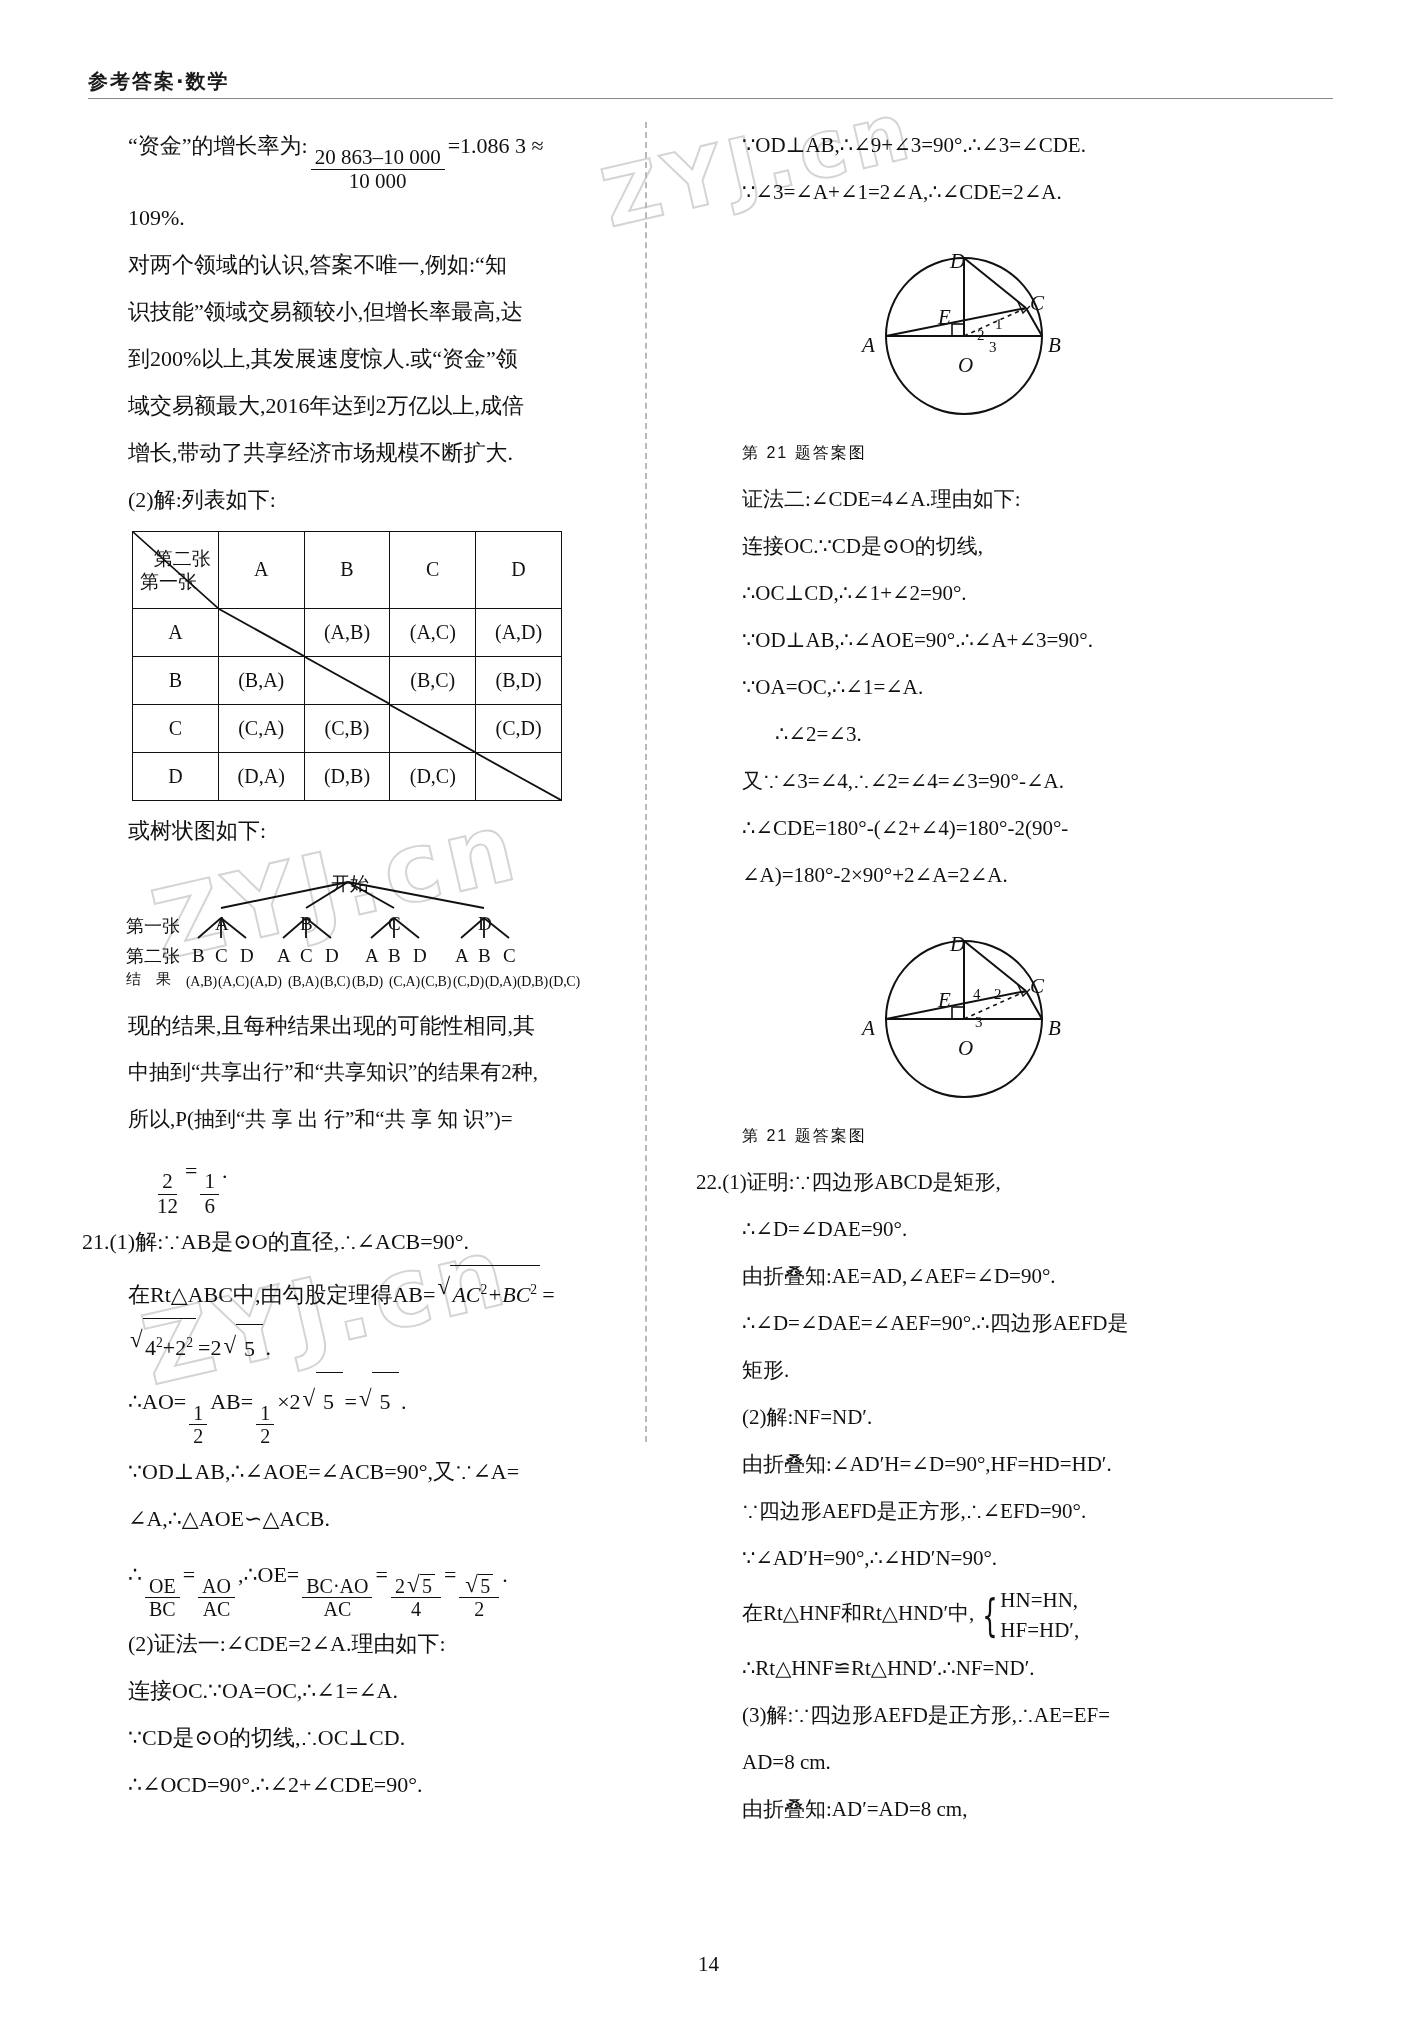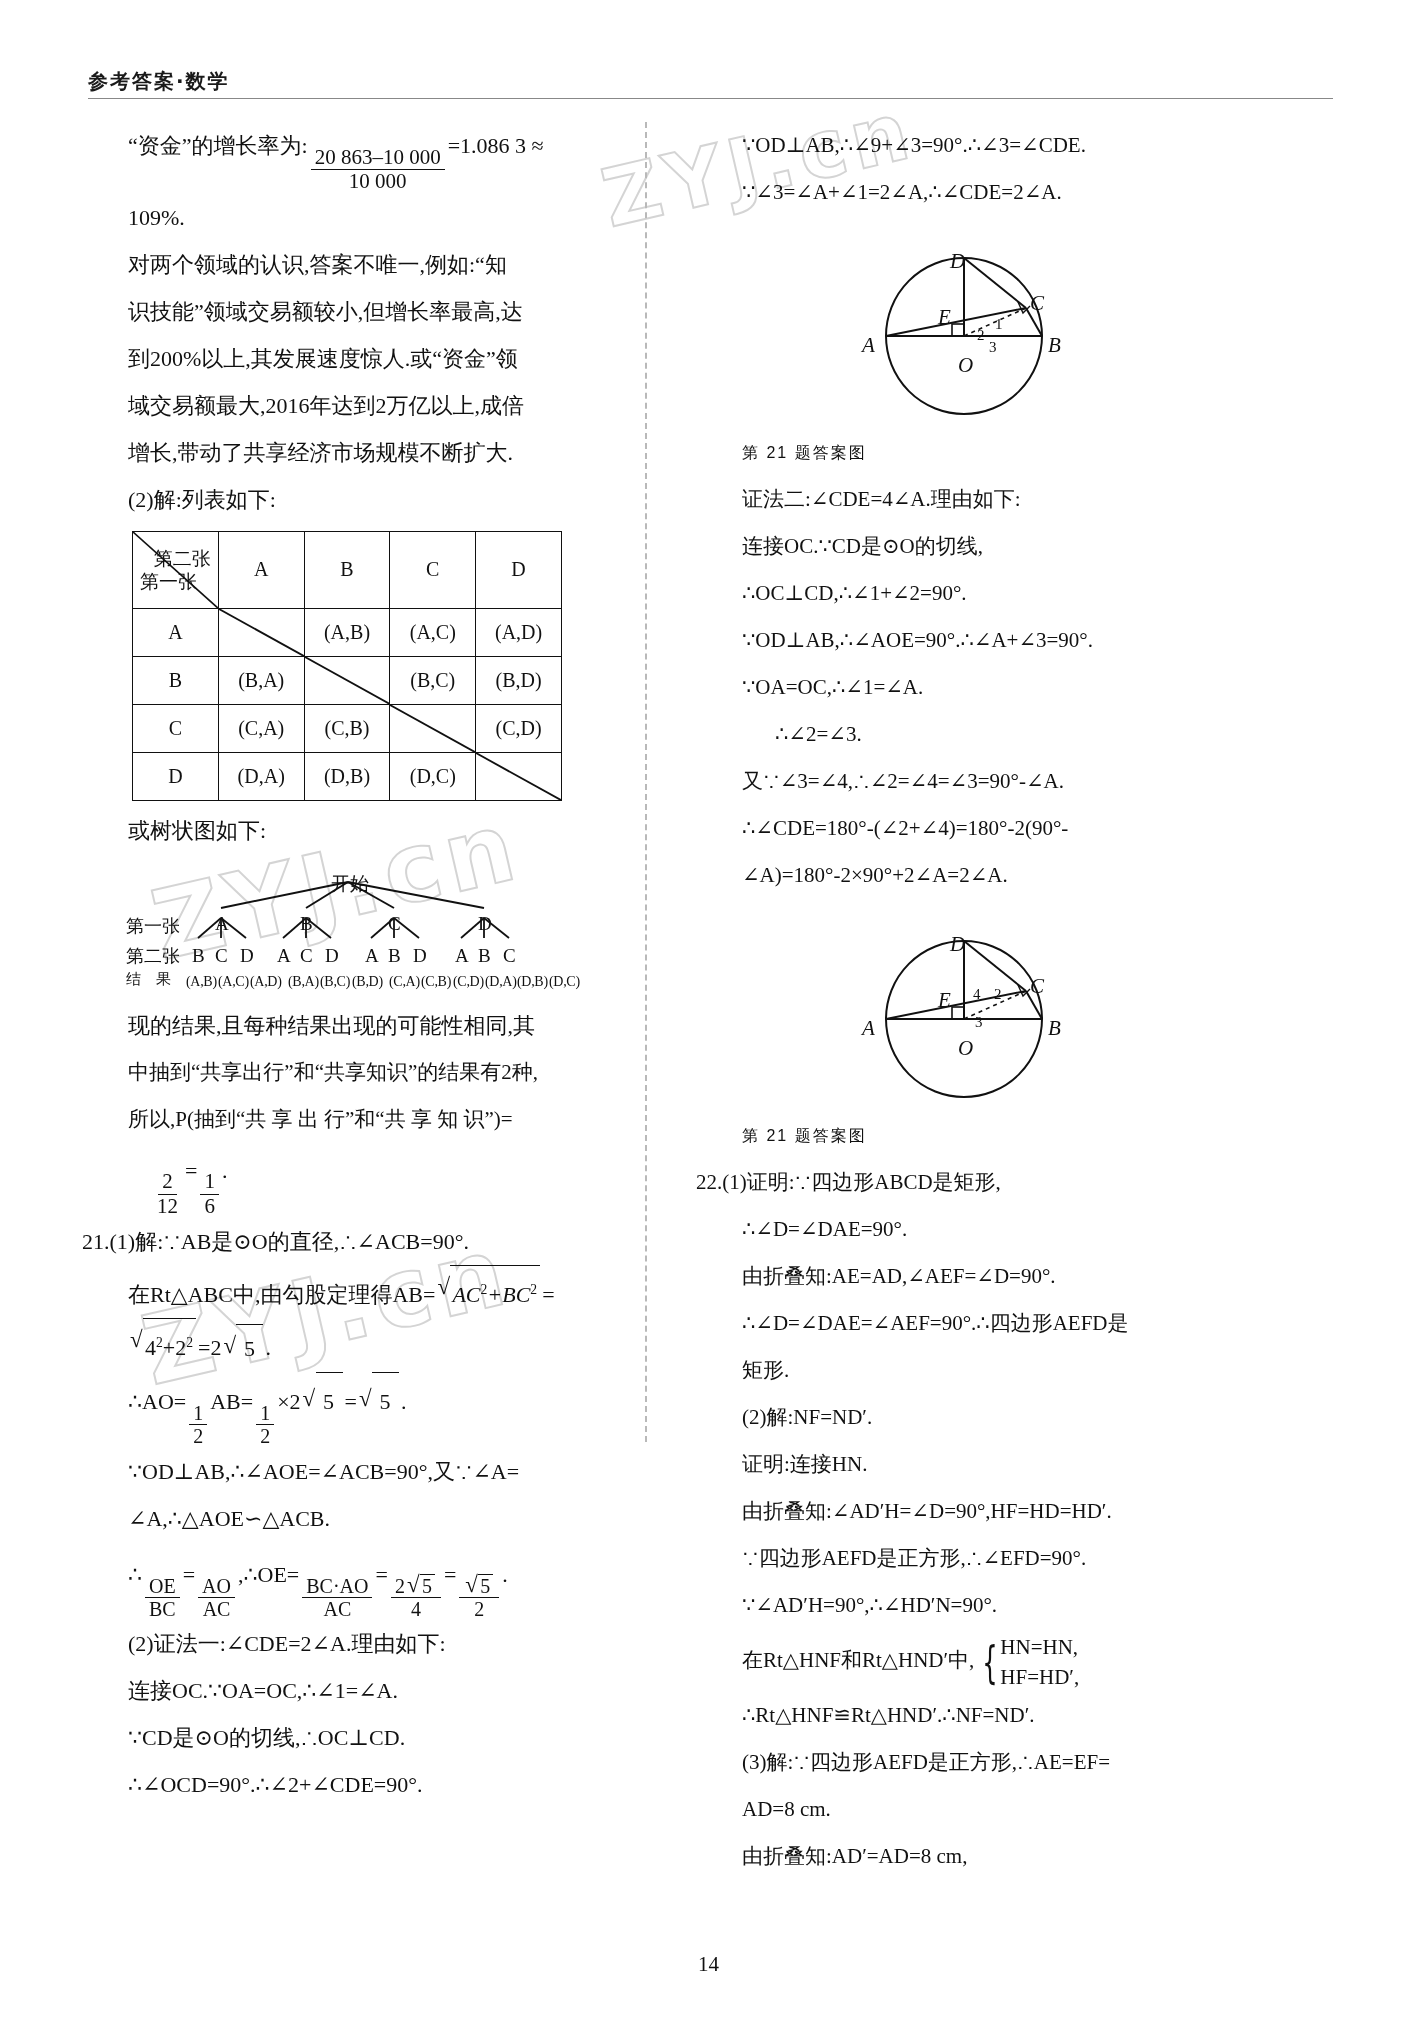--- a/index.html
+++ b/index.html
@@ -385,21 +385,20 @@
     <div class="fig-cap">第 21 题答案图</div>
 
     <div class="ln" style="margin-left:-46px;font-size:21px;">
       <span>22.</span><span>(1)证明:∵四边形ABCD是矩形,</span>
     </div>
     <div class="ln" style="font-size:21px;">∴∠D=∠DAE=90°.</div>
     <div class="ln" style="font-size:21px;">由折叠知:AE=AD,∠AEF=∠D=90°.</div>
     <div class="ln" style="font-size:21px;">∴∠D=∠DAE=∠AEF=90°.∴四边形AEFD是</div>
     <div class="ln" style="font-size:21px;">矩形.</div>
     <div class="ln" style="font-size:21px;">(2)解:NF=ND′.</div>
-    <div class="ln" style="font-size:21px;">证明:连接HN.</div>
     <div class="ln" style="font-size:21px;">由折叠知:∠AD′H=∠D=90°,HF=HD=HD′.</div>
     <div class="ln" style="font-size:21px;">∵四边形AEFD是正方形,∴∠EFD=90°.</div>
     <div class="ln" style="font-size:21px;">∵∠AD′H=90°,∴∠HD′N=90°.</div>
 
     <div class="ln" style="font-size:21px;line-height:62px;">
       <span>在Rt△HNF和Rt△HND′中,</span><span class="sys">
           <span class="brace">{</span>
           <span class="rows">
             <span>HN=HN,</span>
             <span>HF=HD′,</span>

